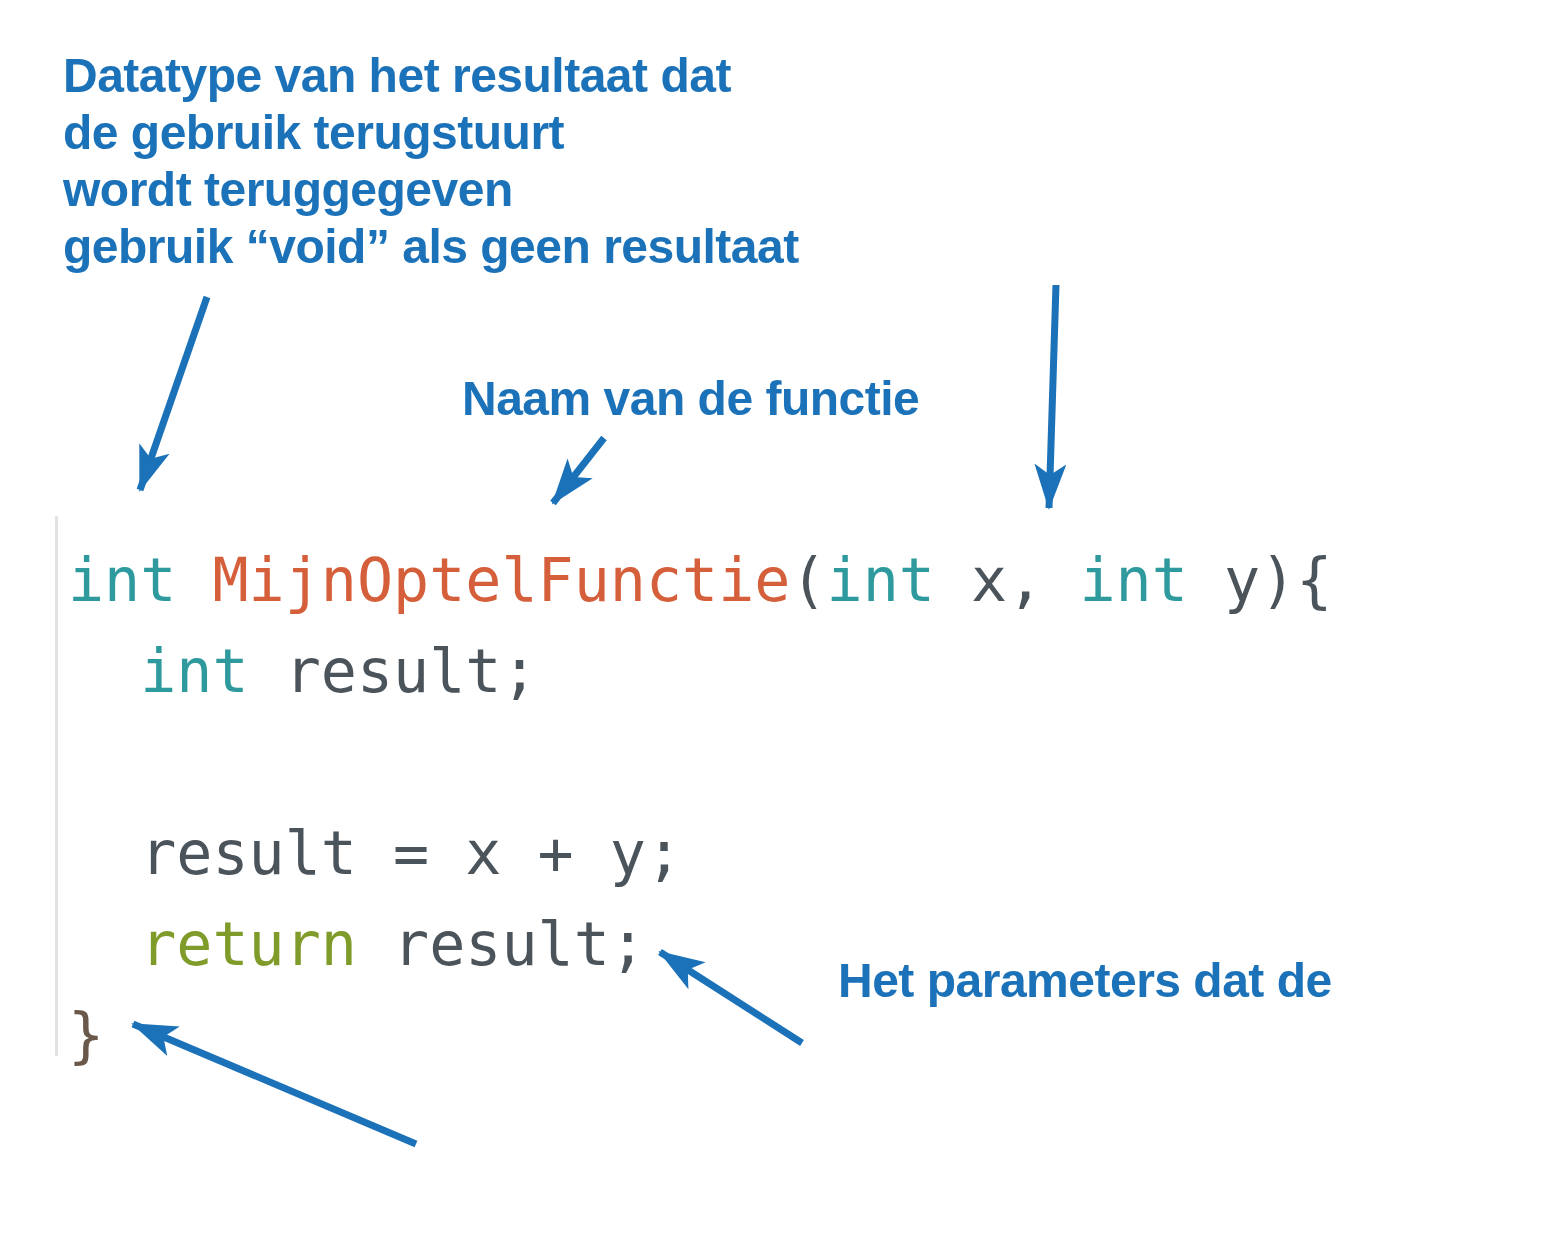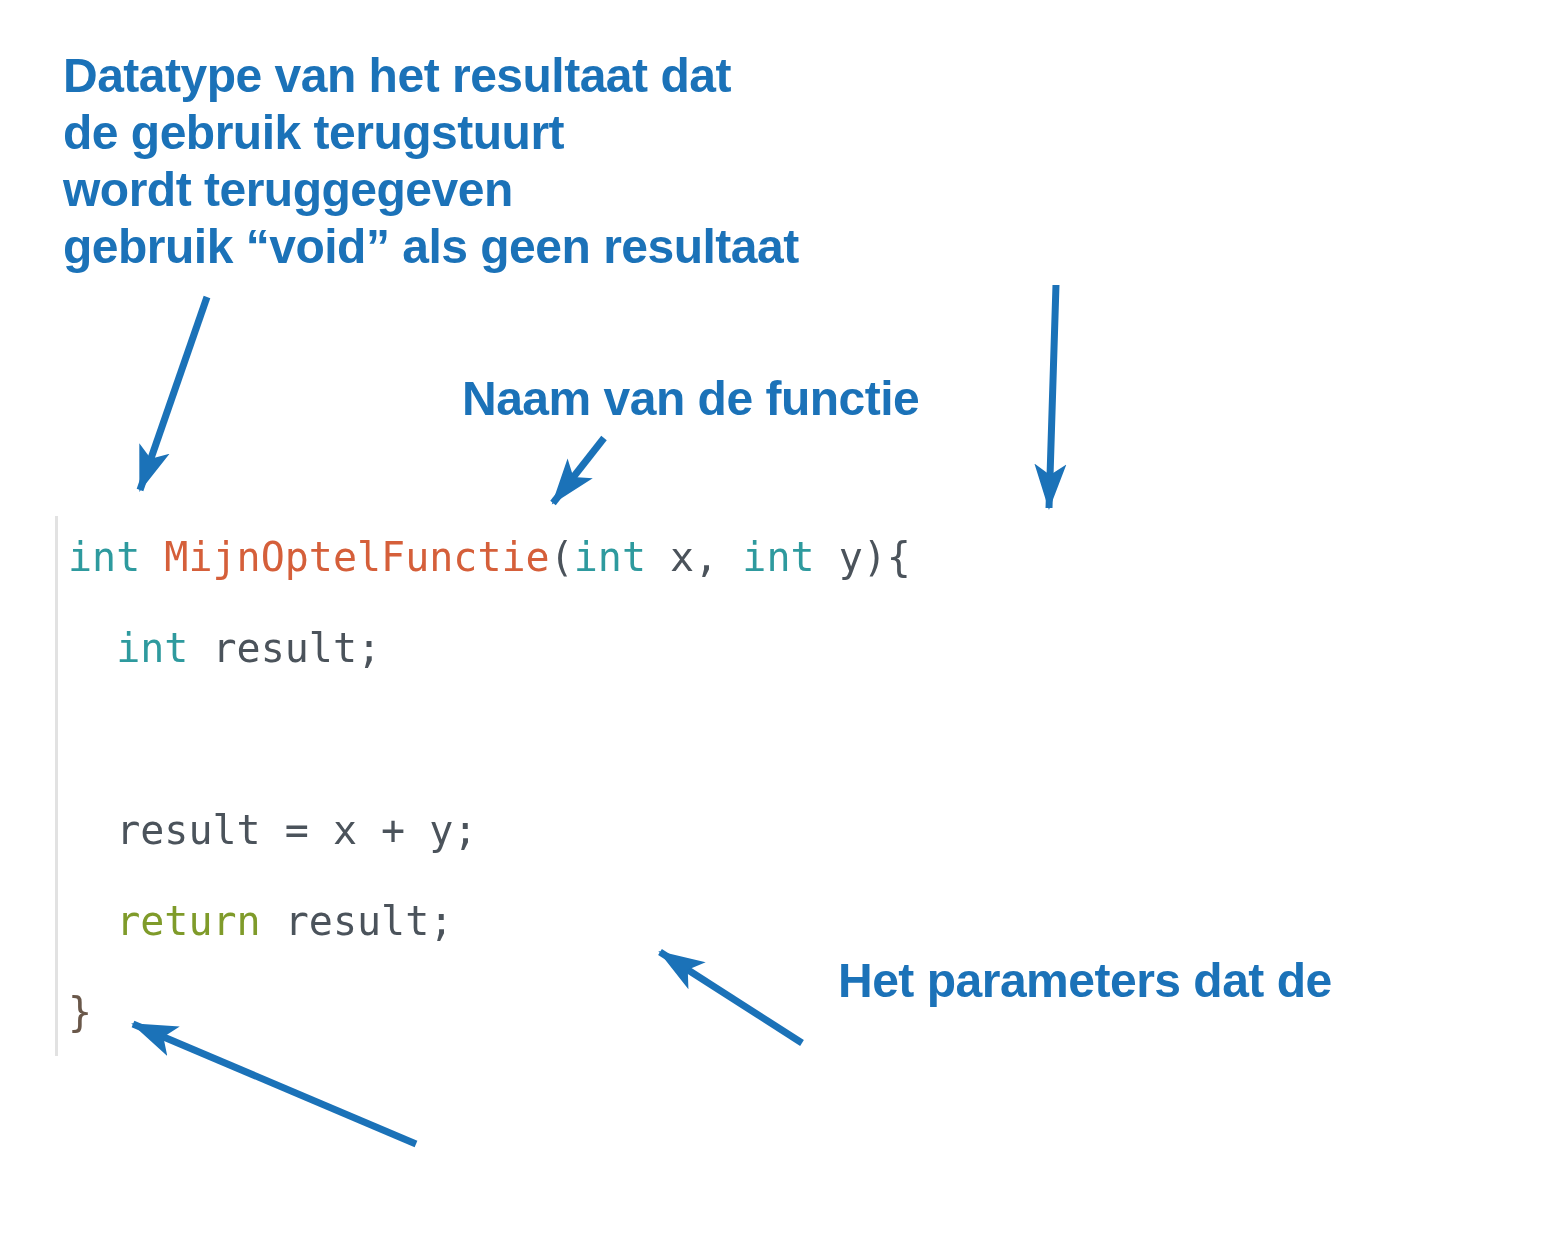--- a/index.html
+++ b/index.html
@@ -14,23 +14,23 @@
     position:absolute;
     font-weight:700;
     font-size:48px;
     line-height:57px;
     letter-spacing:-0.5px;
     color:var(--blue,#1b72b8);
     white-space:nowrap;
   }
   #code-block{
     position:absolute;
-    left:68px;top:512px;
+    left:68px;top:535px;
     font-family:"DejaVu Sans Mono", monospace;
-    font-size:40px;
+    font-size:60px;
     line-height:91px;
     white-space:pre;
     color:var(--code,#4b535b);
   }
   .code-line{white-space:pre;}
   #indent-guide{
     position:absolute;
     left:55px;top:516px;
     width:3px;height:540px;
     background:var(--guide,#e2e2e2);

